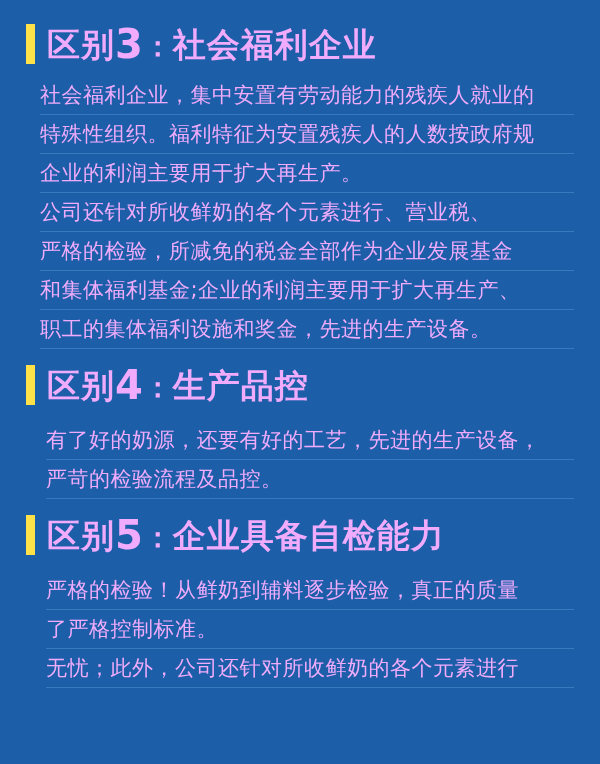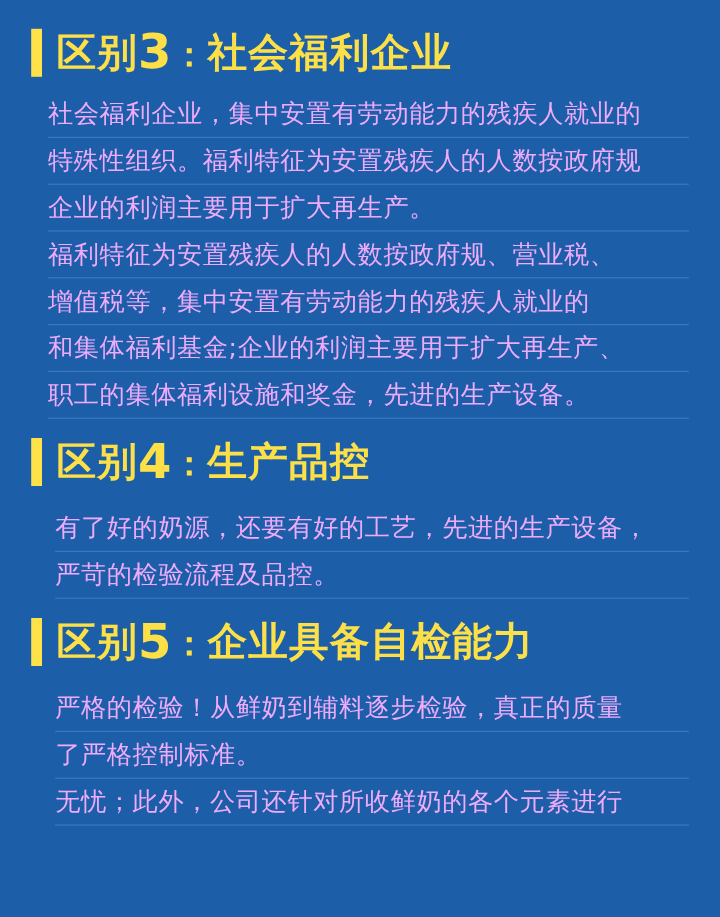--- a/index.html
+++ b/index.html
@@ -36,21 +36,21 @@
   .heading-bar {
     width: 9px;
     height: 40px;
     background: #ffe24a;
     margin-right: 12px;
     flex: 0 0 auto;
   }
   .heading-text {
     font-size: 33px;
     font-weight: bold;
-    color: #fde047;
+    color: #f0abfc;
     letter-spacing: 1px;
     line-height: 1.1;
     white-space: nowrap;
     font-family: "DejaVu Sans", "Liberation Sans", sans-serif;
   }
   .heading-num {
     font-size: 40px;
     font-weight: bold;
     vertical-align: -2px;
   }
@@ -88,22 +88,22 @@
     <div class="heading">
       <div class="heading-bar"></div>
       <div class="heading-text">
         <span>区别</span><span class="heading-num">3</span><span class="heading-colon">：</span><span class="heading-title">社会福利企业</span>
       </div>
     </div>
     <div class="body-block">
       <div class="body-line">社会福利企业，集中安置有劳动能力的残疾人就业的</div>
       <div class="body-line">特殊性组织。福利特征为安置残疾人的人数按政府规</div>
       <div class="body-line">企业的利润主要用于扩大再生产。</div>
-      <div class="body-line">福利特征为安置残疾人的人数按政府规、营业税、</div>
-      <div class="body-line">增值税等，集中安置有劳动能力的残疾人就业的</div>
+      <div class="body-line">公司还针对所收鲜奶的各个元素进行、营业税、</div>
+      <div class="body-line">严格的检验，所减免的税金全部作为企业发展基金</div>
       <div class="body-line">和集体福利基金;企业的利润主要用于扩大再生产、</div>
       <div class="body-line">职工的集体福利设施和奖金，先进的生产设备。</div>
     </div>
   </div>
 
   <div class="section sec4">
     <div class="heading">
       <div class="heading-bar"></div>
       <div class="heading-text">
         <span>区别</span><span class="heading-num">4</span><span class="heading-colon">：</span><span class="heading-title">生产品控</span>

